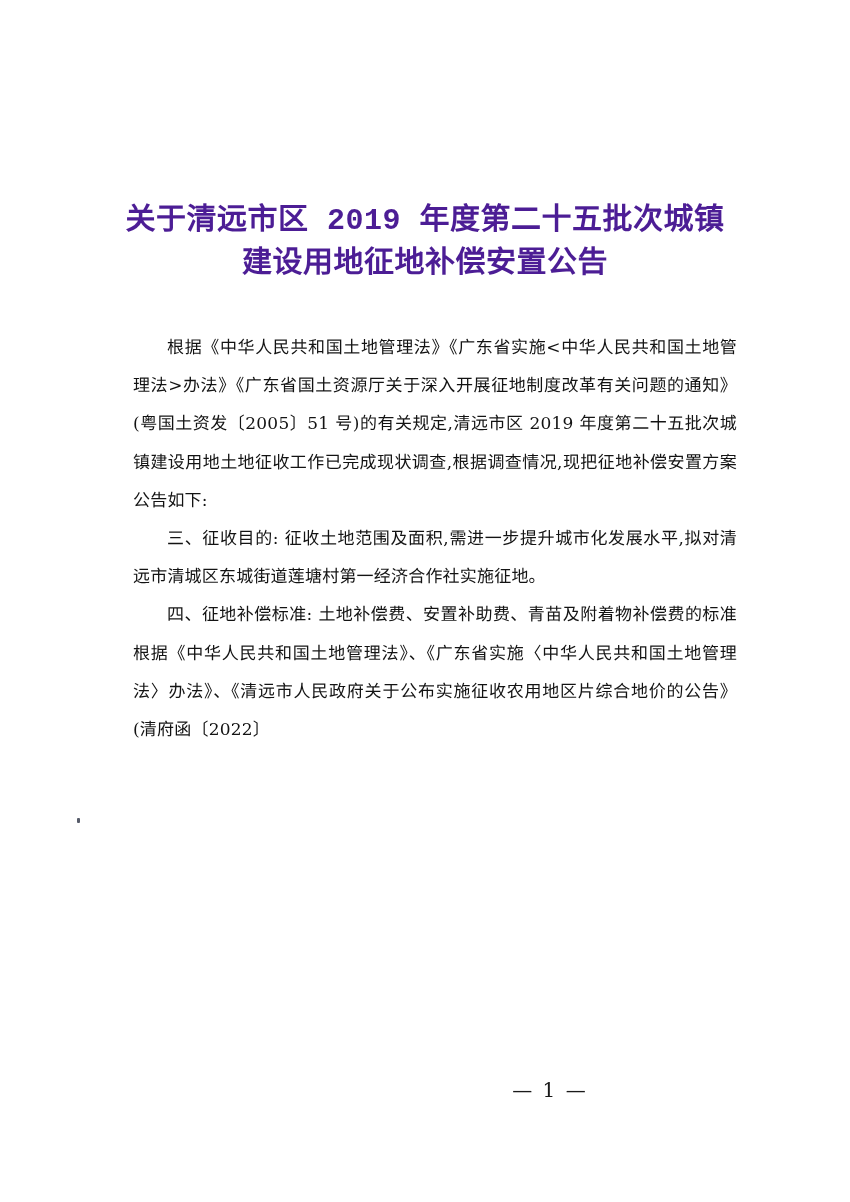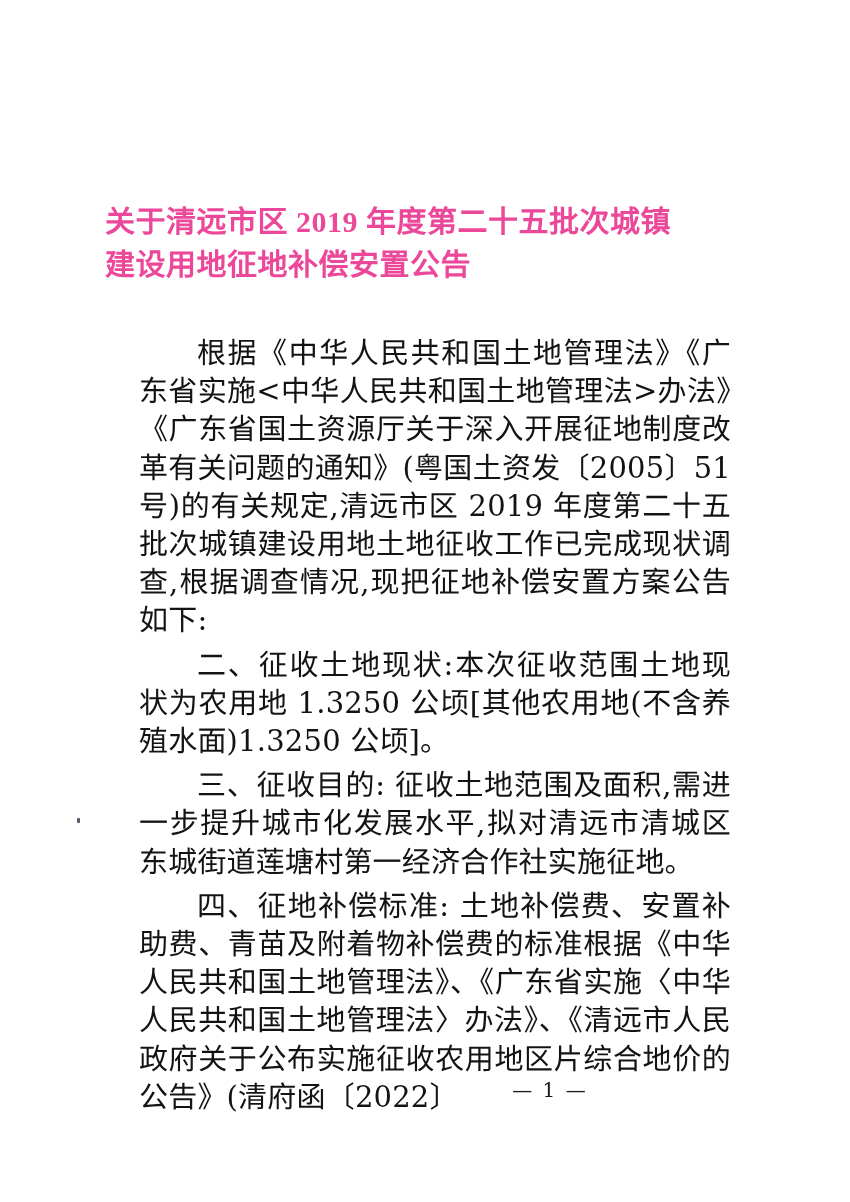--- a/index.html
+++ b/index.html
@@ -33,49 +33,49 @@
     opacity: .85;
     border-radius: 1px;
   }
 
   
   .doc-title {
     position: absolute;
     left: 105px;
     top: 200px;
     width: 640px;
-    text-align: left;
-    font-family: Liberation Serif, serif;
+    text-align: center;
+    font-family: Liberation Mono, monospace;
     font-weight: 700;
     font-size: 30px;
     line-height: 43px;
     letter-spacing: 0.5px;
-    color: #ec4899;
+    color: #4c1d95;
   }
   .doc-title .tline {
     display: block;
     white-space: nowrap;
   }
 
   
   .body-block {
     position: absolute;
     left: 133px;
     top: 328px;
     width: 604px;
   }
   .para {
     font-family: "DejaVu Serif", "Liberation Serif", serif;
-    font-size: 29px;
+    font-size: 17px;
     line-height: 38.2px;
     color: #131313;
     text-align: justify;
     text-justify: inter-character;
     text-indent: 2em;
-    margin: 6px;
+    margin: 0;
     letter-spacing: 0.2px;
     word-break: break-all;
   }
   .para + .para { margin-top: 0; }
 
   
   .page-number {
     position: absolute;
     left: 0;
     top: 1078px;
@@ -96,20 +96,19 @@
 
   <div class="speck"></div>
 
   <div class="doc-title">
     <span class="tline">关于清远市区 2019 年度第二十五批次城镇</span>
     <span class="tline">建设用地征地补偿安置公告</span>
   </div>
 
   <div class="body-block">
     <p class="para">根据《中华人民共和国土地管理法》《广东省实施&lt;中华人民共和国土地管理法&gt;办法》《广东省国土资源厅关于深入开展征地制度改革有关问题的通知》(粤国土资发〔2005〕51 号)的有关规定,清远市区 2019 年度第二十五批次城镇建设用地土地征收工作已完成现状调查,根据调查情况,现把征地补偿安置方案公告如下:</p>
-    <p class="para">二、征收土地现状:本次征收范围土地现状为农用地 1.3250 公顷[其他农用地(不含养殖水面)1.3250 公顷]。</p>
     <p class="para">三、征收目的: 征收土地范围及面积,需进一步提升城市化发展水平,拟对清远市清城区东城街道莲塘村第一经济合作社实施征地。</p>
     <p class="para">四、征地补偿标准: 土地补偿费、安置补助费、青苗及附着物补偿费的标准根据《中华人民共和国土地管理法》、《广东省实施〈中华人民共和国土地管理法〉办法》、《清远市人民政府关于公布实施征收农用地区片综合地价的公告》(清府函〔2022〕</p>
   </div>
 
   <div class="page-number">— 1 —</div>
 
 </div>
 
 </body></html>

